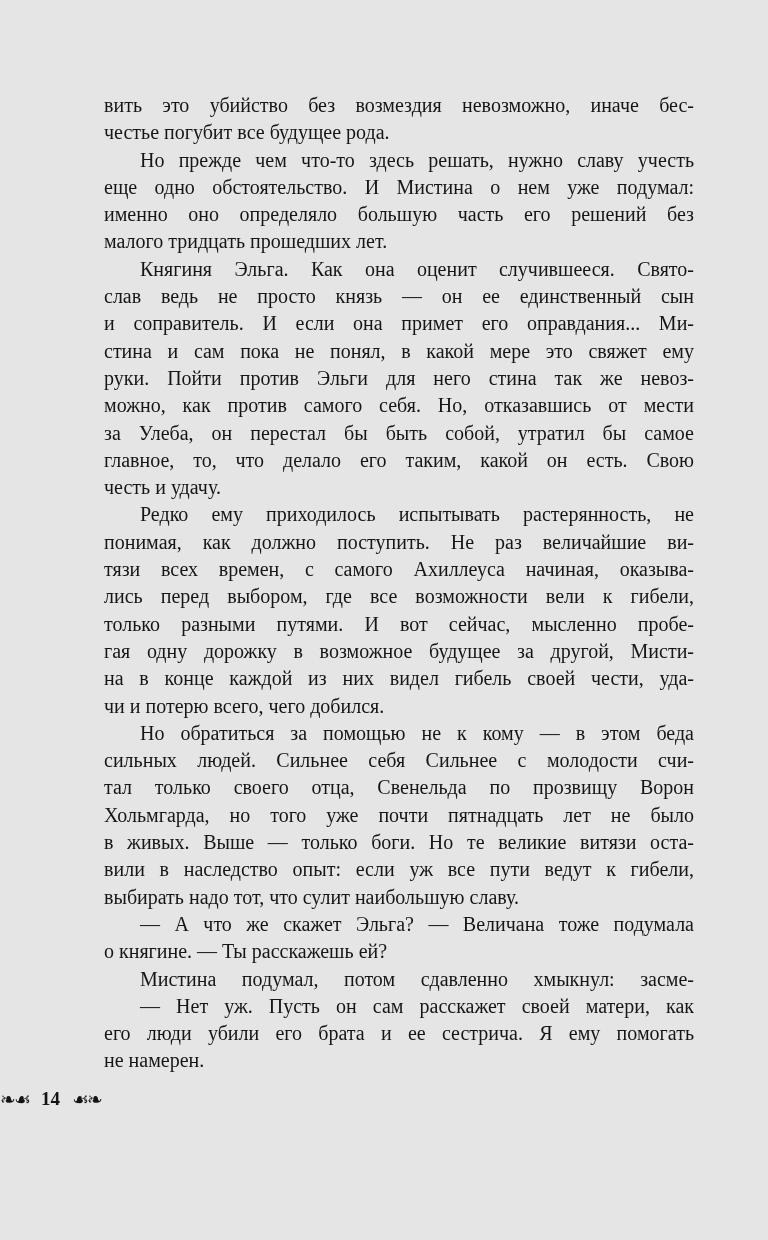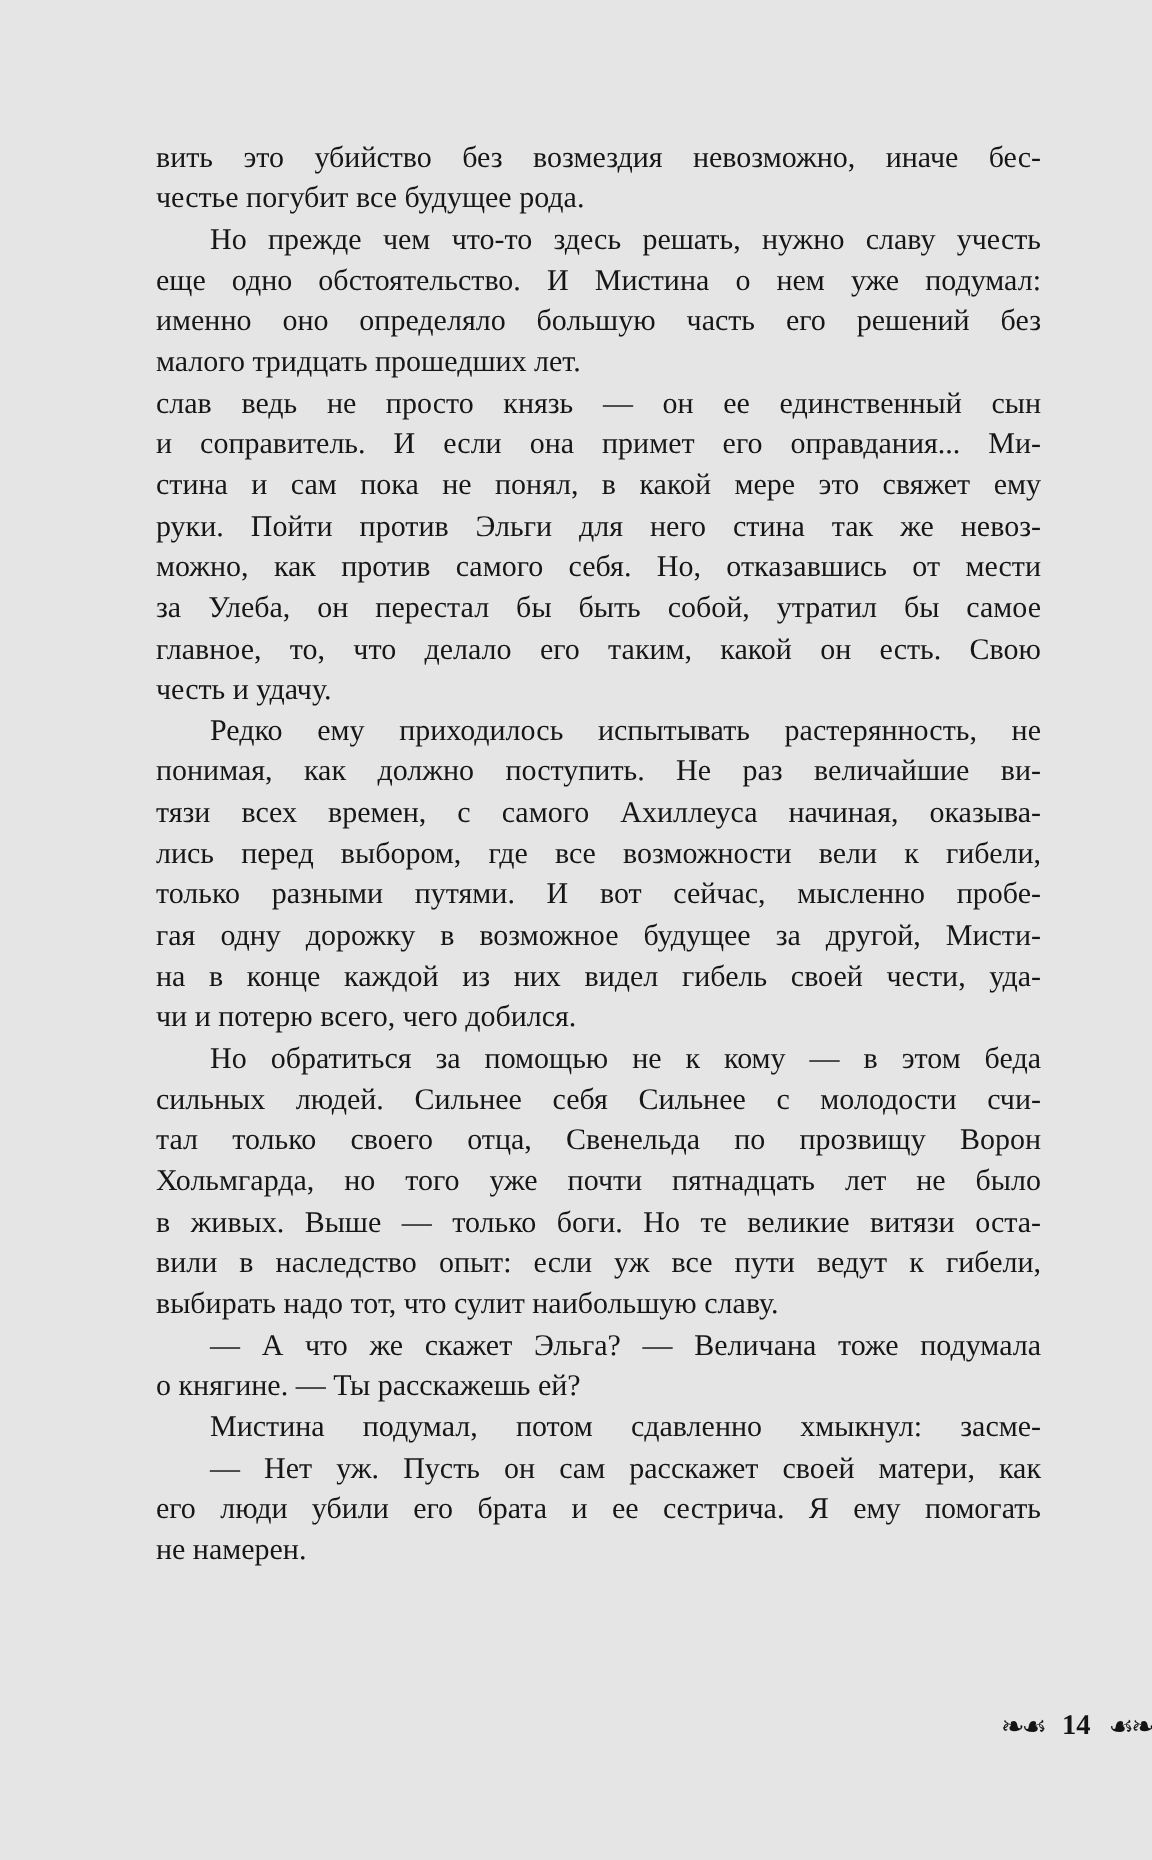--- a/index.html
+++ b/index.html
@@ -36,22 +36,22 @@
   .line.last {
     text-align-last: left;
   }
   .line.first-indent {
     text-indent: 36px;
   }
   .footer {
     position: absolute;
     left: 0;
     right: 0;
-    top: 1140px;
-    text-align: right;
+    top: 1088px;
+    text-align: left;
     white-space: nowrap;
   }
   .orn {
     font-family: "DejaVu Sans", sans-serif;
     font-size: 19px;
     color: #141414;
     letter-spacing: -2px;
     vertical-align: middle;
   }
   .page-num {
@@ -73,20 +73,21 @@
         <span class="line">вить это убийство без возмездия невозможно, иначе бес-</span>
         <span class="line last">честье погубит все будущее рода.</span>
       </p>
       <p class="para">
         <span class="line first-indent">Но прежде чем что-то здесь решать, нужно славу учесть</span>
         <span class="line">еще одно обстоятельство. И Мистина о нем уже подумал:</span>
         <span class="line">именно оно определяло большую часть его решений без</span>
         <span class="line last">малого тридцать прошедших лет.</span>
       </p>
       <p class="para">
+        <span class="line first-indent">Княгиня Эльга. Как она оценит случившееся. Свято-</span>
         <span class="line">слав ведь не просто князь — он ее единственный сын</span>
         <span class="line">и соправитель. И если она примет его оправдания... Ми-</span>
         <span class="line">стина и сам пока не понял, в какой мере это свяжет ему</span>
         <span class="line">руки. Пойти против Эльги для него стина так же невоз-</span>
         <span class="line">можно, как против самого себя. Но, отказавшись от мести</span>
         <span class="line">за Улеба, он перестал бы быть собой, утратил бы самое</span>
         <span class="line">главное, то, что делало его таким, какой он есть. Свою</span>
         <span class="line last">честь и удачу.</span>
       </p>
       <p class="para">

